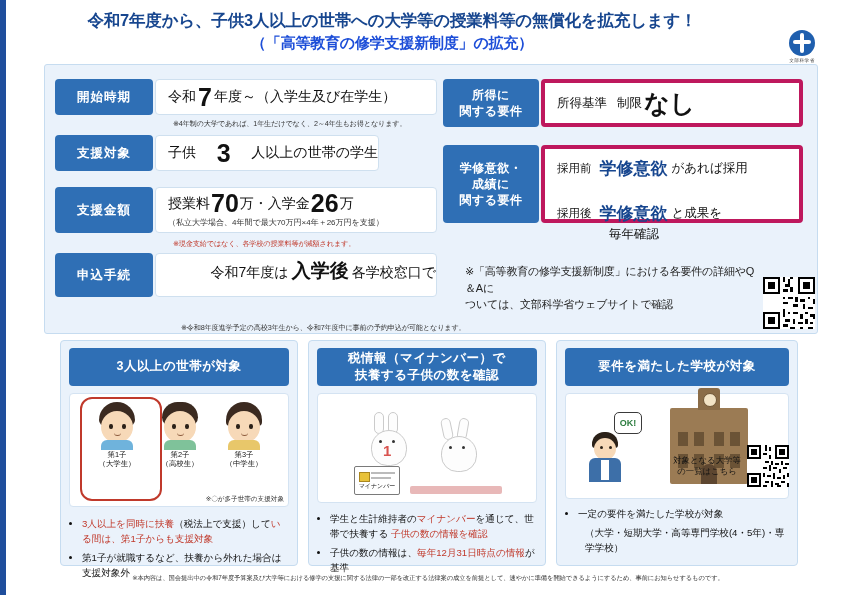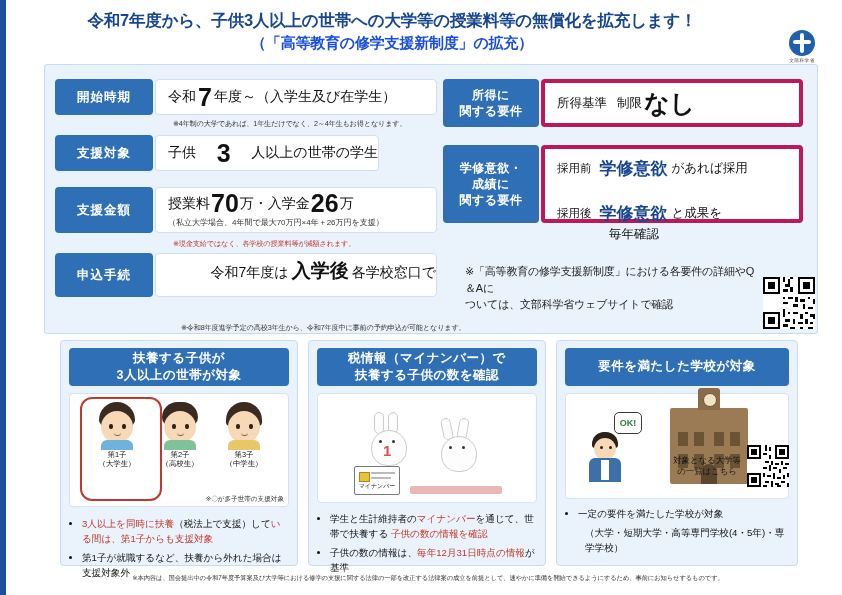--- a/index.html
+++ b/index.html
@@ -309,21 +309,20 @@
           <rect x="15" y="20" width="1" height="1"></rect>
         <rect x="18" y="20" width="2" height="1"></rect>
           <rect x="20" y="16" width="1" height="1"></rect>
       </g>
     </svg>
   </div>
 
   <div class="card" style="left:54px;width:236px;">
     <div class="card-hd">
       <div>
-        <div>扶養する子供が</div>
         <div>3人以上の世帯が対象</div>
       </div>
     </div>
     <div class="card-body">
       <div class="kid-box">
         <div class="kid-ring"></div>
         <div class="kid" style="left:11px;">
           <div class="face">
             <div class="hair"></div>
               <div class="skin"></div>

